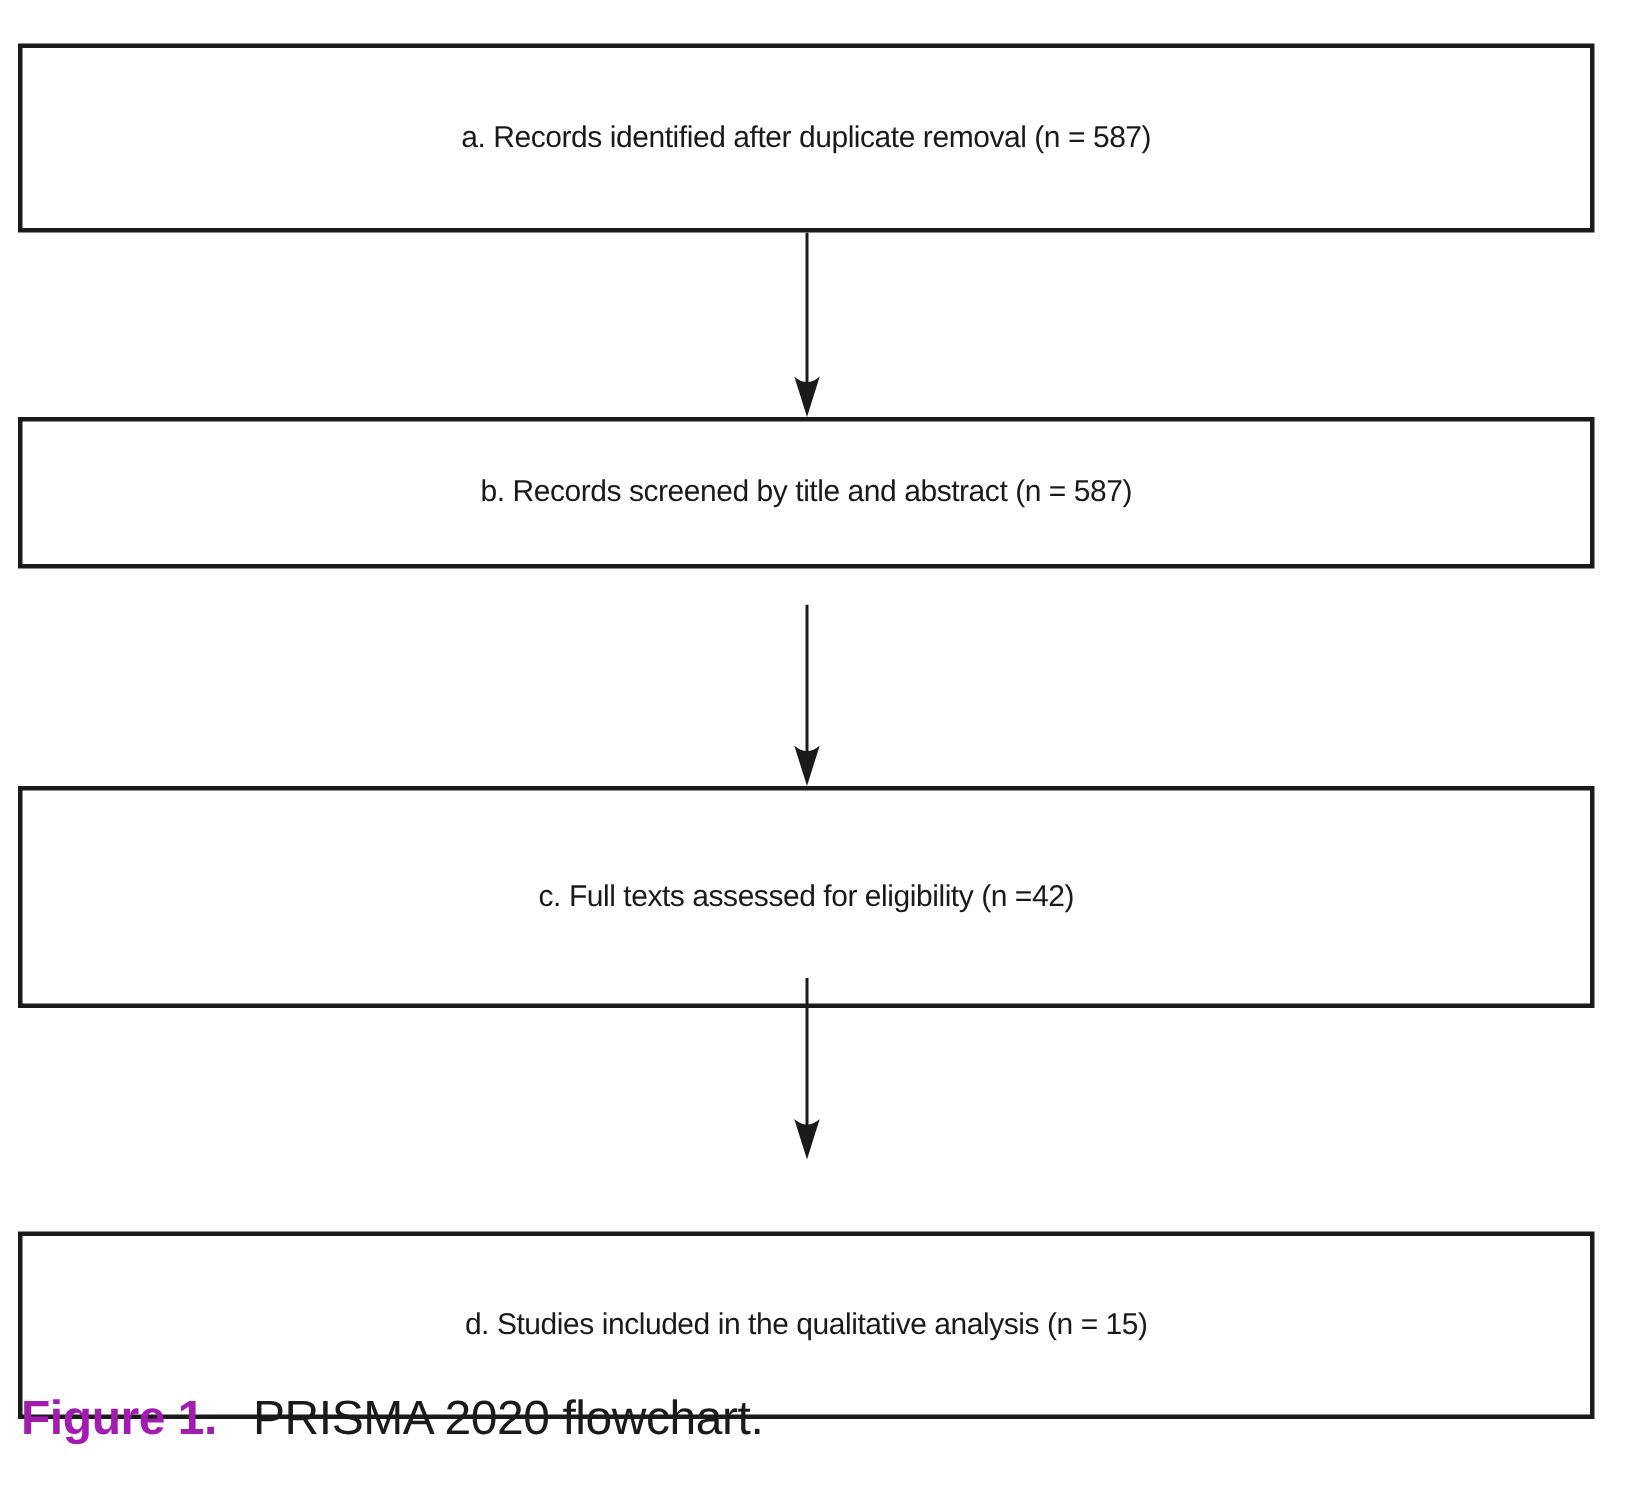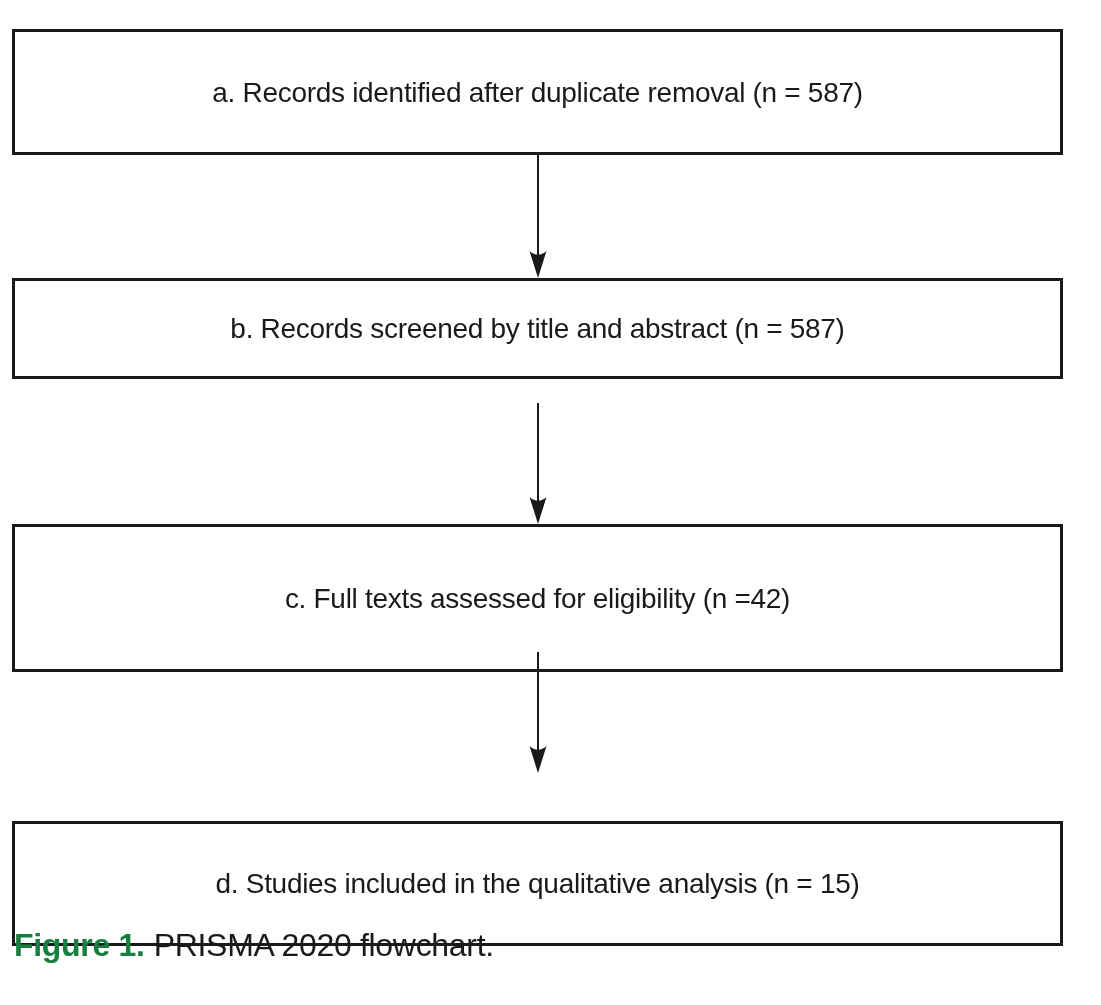--- a/index.html
+++ b/index.html
@@ -26,21 +26,21 @@
     width: 1051px;
     box-sizing: border-box;
     border: 3px solid #1a1a1a;
     background: #ffffff;
     display: flex;
     align-items: center;
     justify-content: center;
     text-align: center;
   }
   .flow-box-text {
-    font-size: 28px;
+    font-size: 20px;
     letter-spacing: -0.3px;
     line-height: 1.25;
     color: #1a1a1a;
     padding: 0 20px;
   }
   .box-a { top: 29px;  height: 126px; }
   .box-b { top: 278px; height: 101px; }
   .box-c { top: 524px; height: 148px; }
   .box-d { top: 773px; height: 125px; margin-top: 48px; }
   .flow-arrow {
@@ -61,21 +61,21 @@
     letter-spacing: -0.3px;
     line-height: 1.2;
     white-space: nowrap;
   }
   .caption-label {
     font-weight: bold;
     
   }
   .caption-text {
     color: #1a1a1a;
-    margin-left: 9px;
+    margin-left: 24px;
   }
 </style>
 </head>
 <body>
 
 <div class="figure-canvas">
 
   <div class="flow-box box-a">
     <span class="flow-box-text">a. Records identified after duplicate removal (n = 587)</span>
   </div>
@@ -101,16 +101,16 @@
   <svg class="flow-arrow arrow-3" viewBox="0 0 24 121" xmlns="http://www.w3.org/2000/svg" aria-hidden="true">
     <line x1="12" y1="0" x2="12" y2="102" stroke="#1a1a1a" stroke-width="2"></line>
     <path d="M12 121 L3.5 94 Q12 101.5 20.5 94 Z" fill="#1a1a1a"></path>
   </svg>
 
   <div class="flow-box box-d">
     <span class="flow-box-text">d. Studies included in the qualitative analysis (n = 15)</span>
   </div>
 
   <p class="figure-caption">
-    <span class="caption-label" style="color: #15803d;">Figure 1.</span><span class="caption-text">PRISMA 2020 flowchart.</span>
+    <span class="caption-label" style="color: #a21caf;">Figure 1.</span><span class="caption-text">PRISMA 2020 flowchart.</span>
   </p>
 
 </div>
 
 </body></html>

